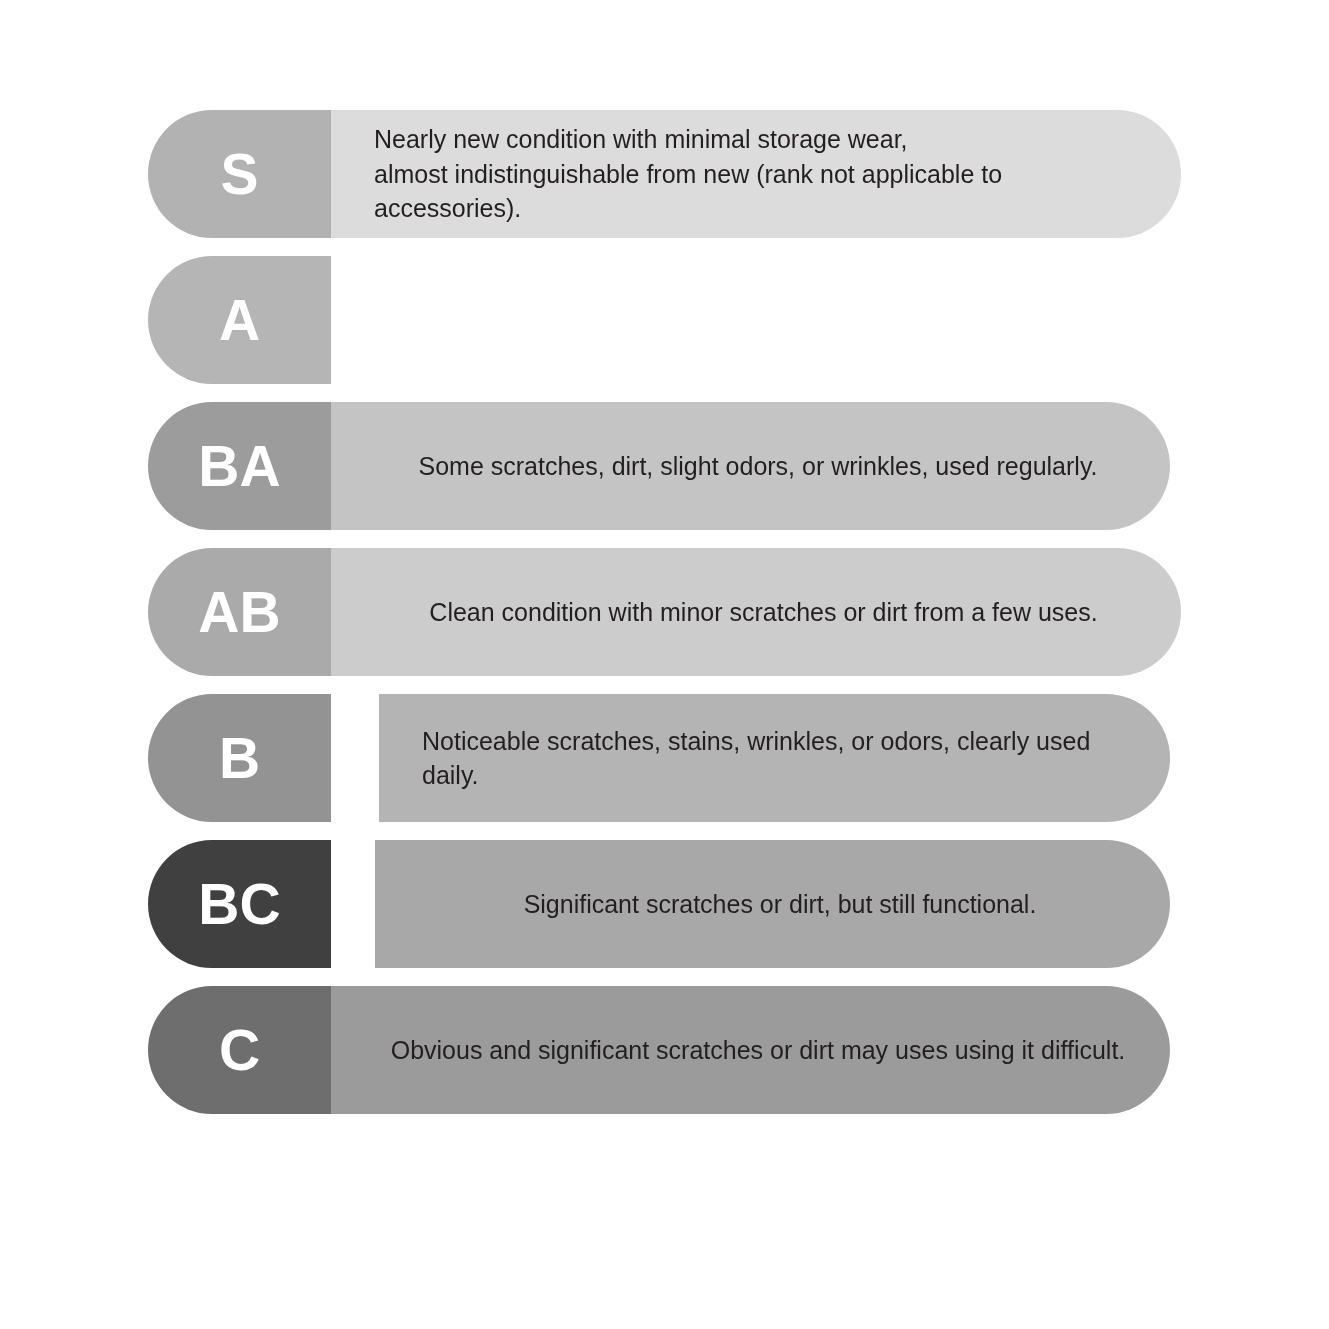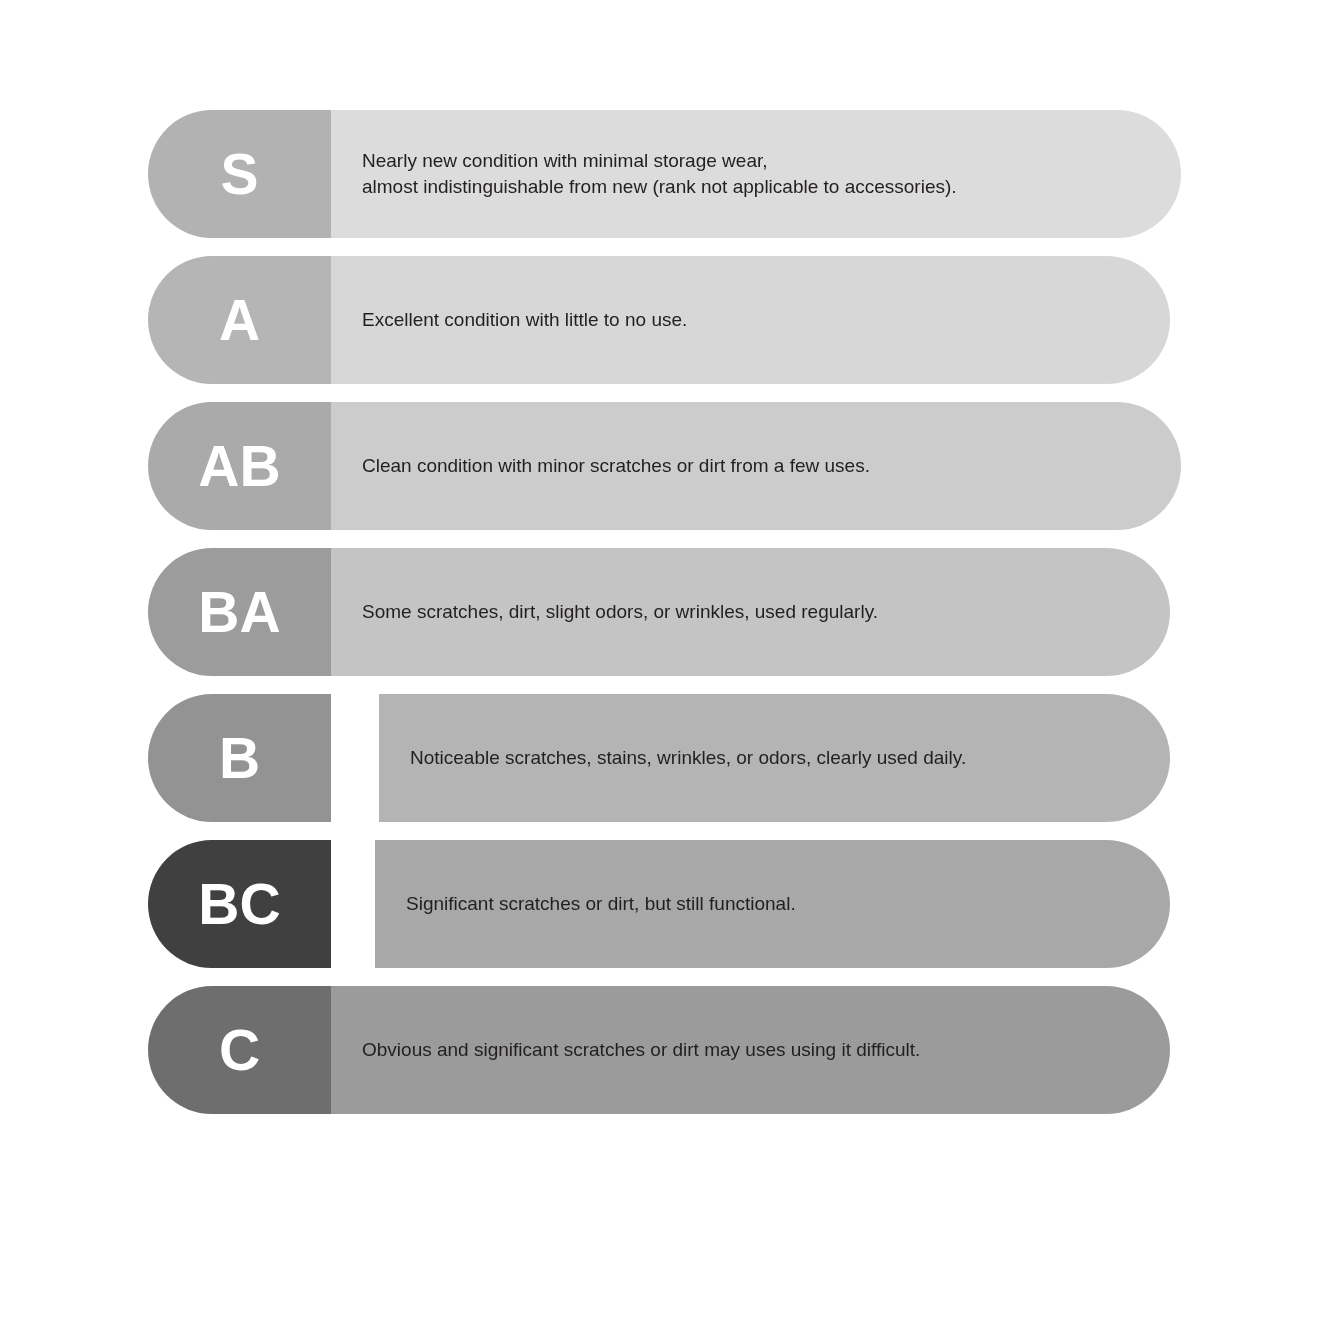--- a/index.html
+++ b/index.html
@@ -38,25 +38,26 @@
     font-weight: bold;
     font-size: 57px;
     letter-spacing: 0px;
     line-height: 1;
     text-shadow: 0 0 1px rgba(0,0,0,0.05);
   }
   .rank-desc {
     flex: 1 1 auto;
     display: flex;
     align-items: center;
-    padding-left: 31px;
+    padding-left: 43px;
     padding-right: 28px;
     color: #231f20;
-    font-size: 19px;
+    font-size: 25px;
     line-height: 1.38;
+    justify-content: center;
   }
   .rank-desc span {
     display: block;
     white-space: pre-line;
   }
   
   .w-0 { width: 1033px; }
   .w-1 { width: 1022px; }
   .w-2 { width: 1033px; }
   .w-3 { width: 1022px; }
@@ -76,40 +77,37 @@
     <div class="rank-desc" style="background: rgb(220, 220, 220);">
       <span>Nearly new condition with minimal storage wear,
 almost indistinguishable from new (rank not applicable to accessories).</span>
     </div>
   </div>
 
   <div class="rank-row w-1">
     <div class="rank-label" style="background: rgb(181, 181, 181);">
       <span>A</span>
     </div>
-    <div class="rank-desc" style="background: rgb(215, 215, 215);">
-      <span>Excellent condition with little to no use.</span>
+  </div>
+
+  <div class="rank-row w-3">
+    <div class="rank-label" style="background: rgb(156, 156, 156);">
+      <span>BA</span>
+    </div>
+    <div class="rank-desc" style="background: rgb(196, 196, 196);">
+      <span>Some scratches, dirt, slight odors, or wrinkles, used regularly.</span>
     </div>
   </div>
 
   <div class="rank-row w-2">
     <div class="rank-label" style="background: rgb(170, 170, 170);">
       <span>AB</span>
     </div>
     <div class="rank-desc" style="background: rgb(204, 204, 204);">
       <span>Clean condition with minor scratches or dirt from a few uses.</span>
-    </div>
-  </div>
-
-  <div class="rank-row w-3">
-    <div class="rank-label" style="background: rgb(156, 156, 156);">
-      <span>BA</span>
-    </div>
-    <div class="rank-desc" style="background: rgb(196, 196, 196);">
-      <span>Some scratches, dirt, slight odors, or wrinkles, used regularly.</span>
     </div>
   </div>
 
   <div class="rank-row w-4">
     <div class="rank-label" style="background: rgb(147, 147, 147);">
       <span>B</span>
     </div>
     <div class="rank-desc" style="background: rgb(180, 180, 180); margin-left: 48px;">
       <span>Noticeable scratches, stains, wrinkles, or odors, clearly used daily.</span>
     </div>

